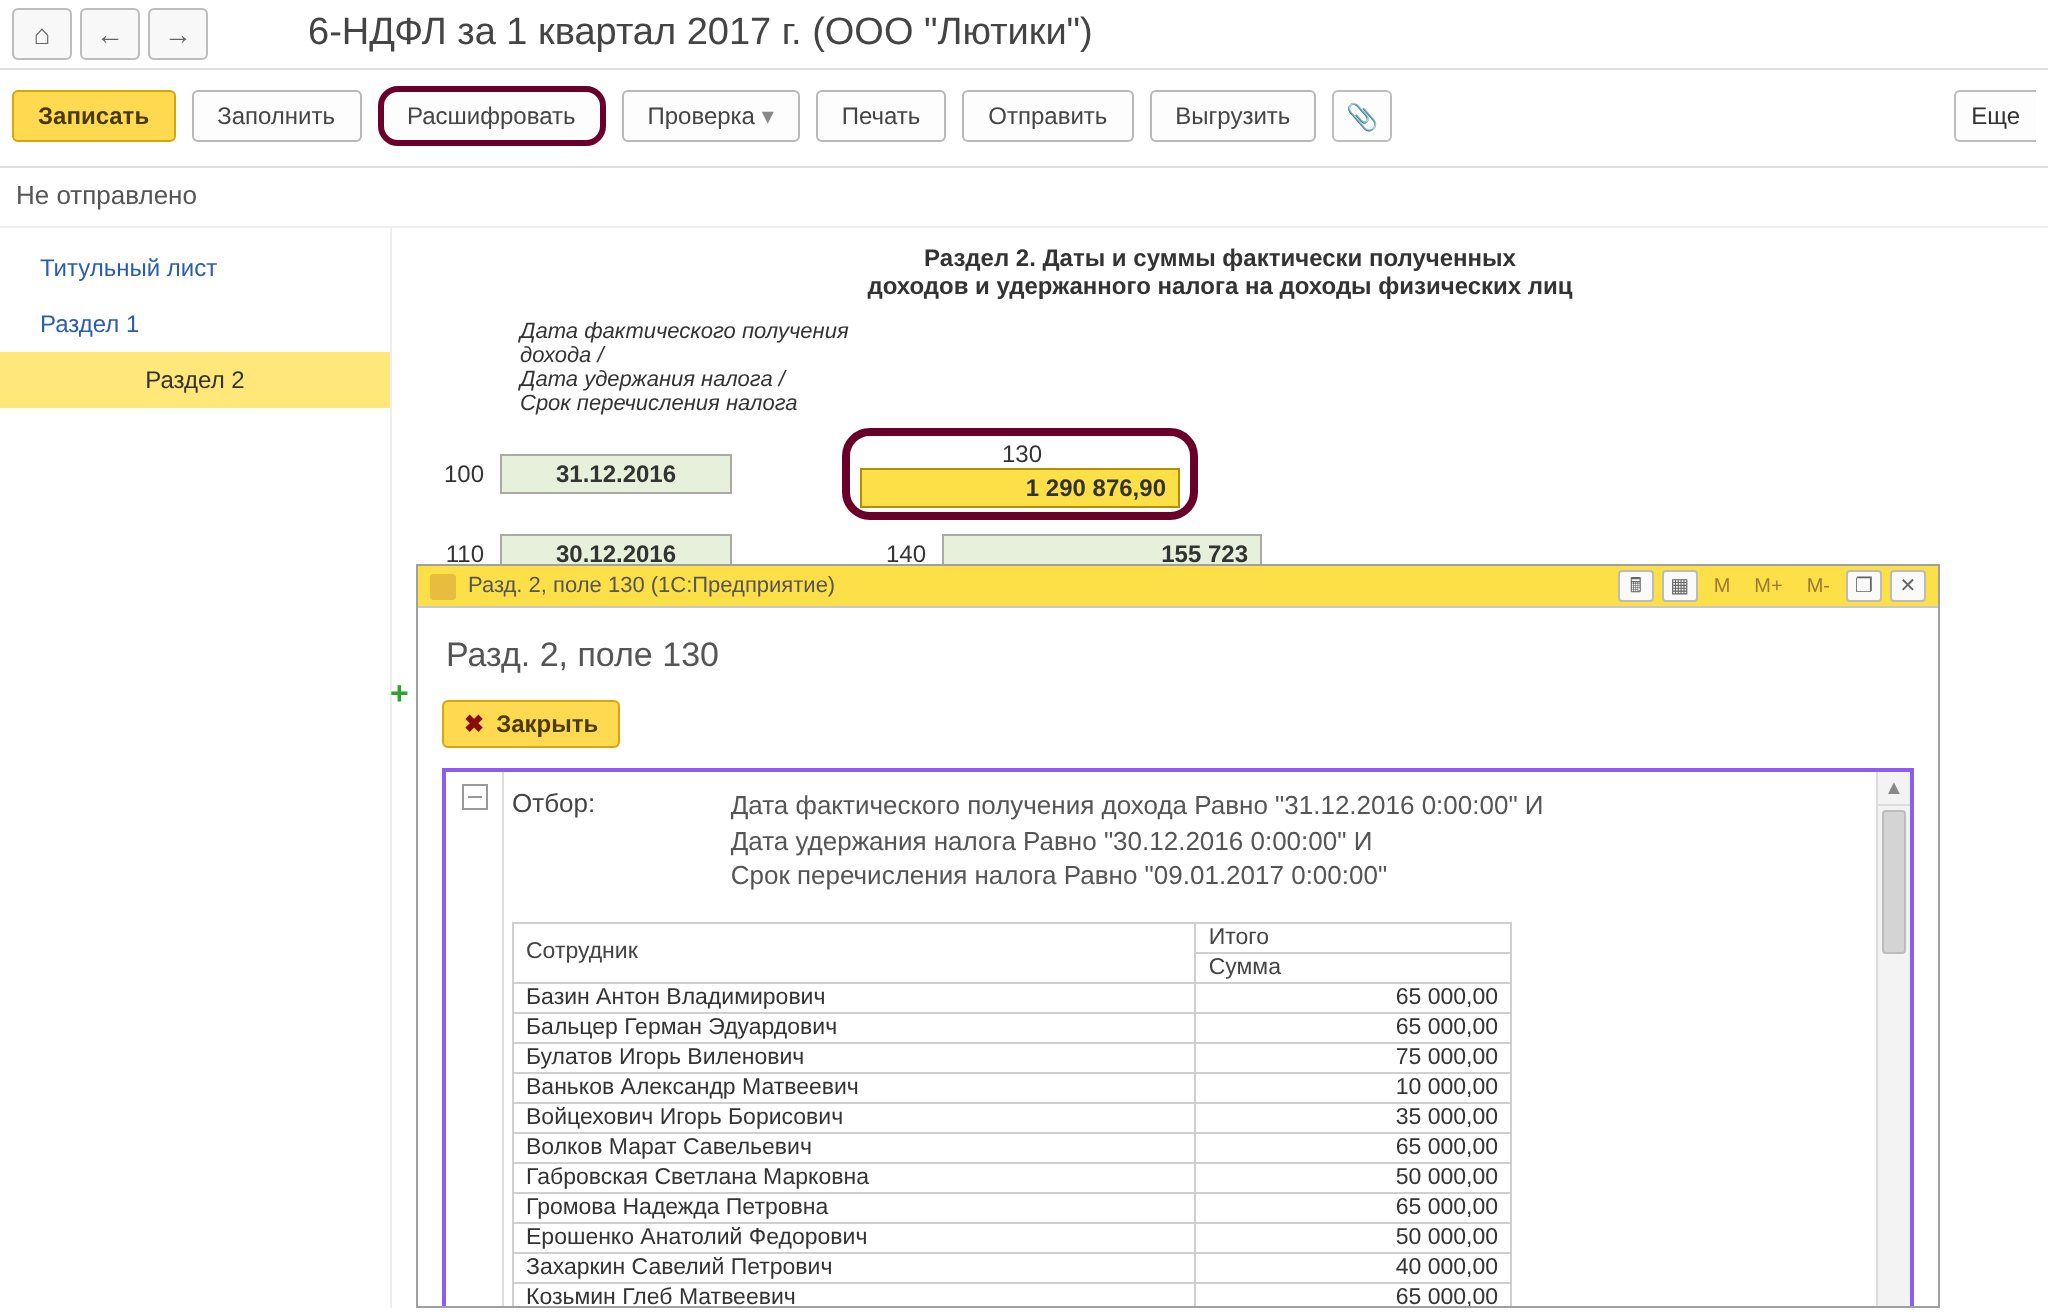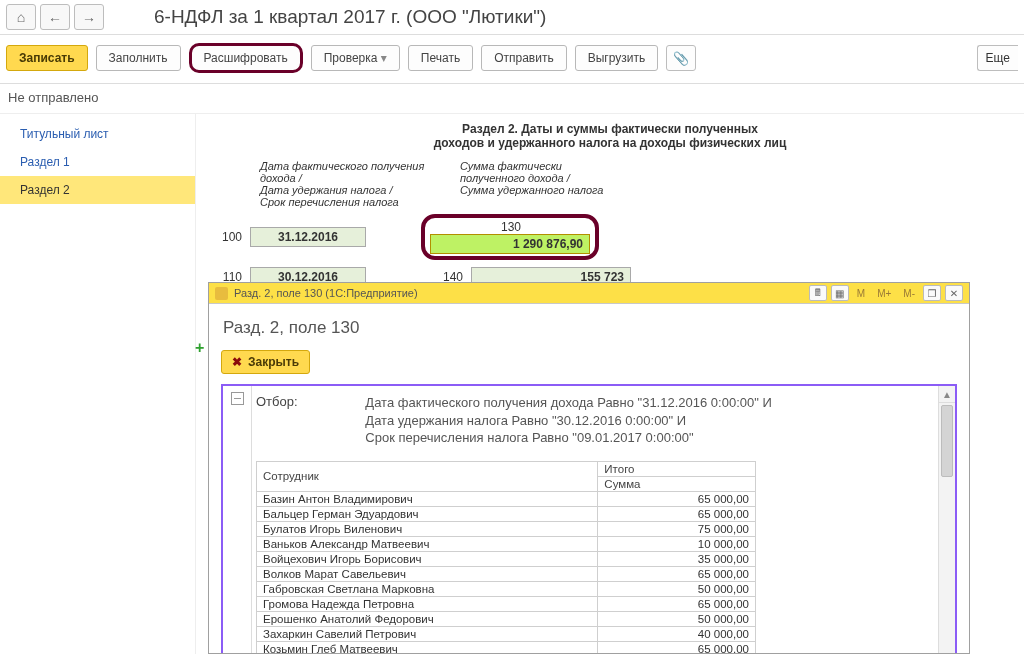--- a/index.html
+++ b/index.html
@@ -89,20 +89,21 @@
   border-right: 1px solid #eee;
 }
 .side-item {
   padding: 7px 20px;
   color: #2a5db0;
   cursor: pointer;
 }
 .side-item.active {
   background: #ffe77a;
   color: #333;
+  text-align: center;
 }
 .main-area {
   flex: 1;
   position: relative;
   padding: 8px 12px;
 }
 .sect-title {
   text-align: center;
   font-weight: bold;
   font-size: 12px;
@@ -119,21 +120,21 @@
   width: 102px;
   border: 1px solid #a9a9a9;
   background: #e6f0da;
   padding: 2px 6px;
   text-align: right;
   font-size: 12px;
   font-weight: bold;
   color: #333;
 }
 .input-box.wide { width: 146px; }
-.input-box.sel  { background: #bef264; border-color: #b28f00; }
+.input-box.sel  { background: #fde047; border-color: #b28f00; }
 .row-right-gap { width: 55px; }
 .circ130 {
   padding: 2px 5px;
   border: 4px solid #6a0029;
   border-radius: 14px;
   display: flex;
   align-items: center;
   flex-direction: column;
 }
 .circ130 .code-cell { width: 28px; padding-right: 6px; }
@@ -261,23 +262,20 @@
   <div class="main-area">
     <div class="sect-title">
       <span>Раздел 2.  Даты и суммы фактически полученных</span><br>
       <span>доходов и удержанного налога на доходы физических лиц</span>
     </div>
 
     <div class="col-heads">
       <div class="col-left" style="white-space:pre-line">Дата фактического получения дохода /
 Дата удержания налога /
 Срок перечисления налога</div>
-      <div class="col-right" style="white-space:pre-line">Сумма фактически
-полученного дохода /
-Сумма удержанного налога</div>
     </div>
 
     <div class="form-row">
       <div class="code-cell">100</div>
       <div class="input-box" style="text-align:center">31.12.2016</div>
       <div class="row-right-gap"></div>
       <div class="circ130">
         <div class="code-cell">130</div>
         <div class="input-box wide sel">1 290 876,90</div>
       </div>

